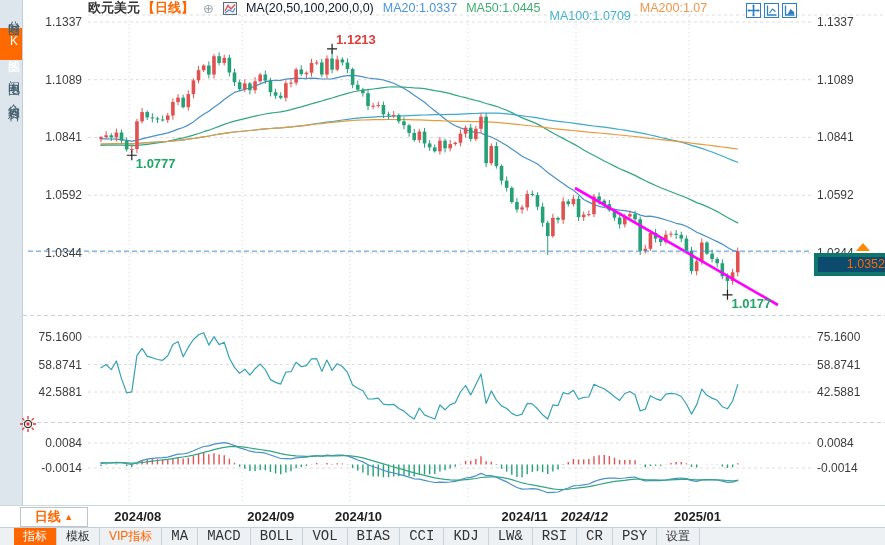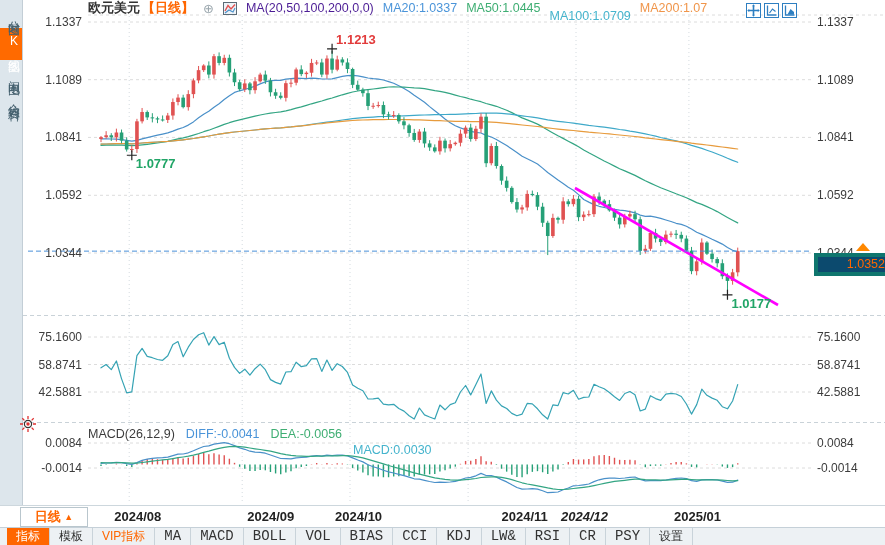--- a/index.html
+++ b/index.html
@@ -10,21 +10,21 @@
            border-right:1px solid #c3ced6;z-index:4;}
   .side-item{display:block;writing-mode:vertical-rl;text-orientation:upright;margin:5px auto 0 auto;
              padding:6px 0;font-size:12px;letter-spacing:2px;color:#44606e;width:22px;text-align:center;cursor:pointer;}
   .side-item.active{background:#ff6a00;color:#fff;}
   
   .chart-header{position:absolute;left:88px;top:1px;height:14px;display:flex;align-items:center;gap:9px;
                 font-size:12.5px;white-space:nowrap;z-index:3;justify-content:center;}
   .h-sym{font-weight:bold;color:#333;font-size:13px;}
   .h-period{color:#ff6600;font-weight:bold;font-size:13px;margin-left:-7px;}
   .plus-icon{color:#9aa6ad;font-size:13px;cursor:pointer;}
-  .h-formula{color:#4c1d95;}
+  .h-formula{color:#0f172a;}
   .c-blue{color:#4a94d9;} .c-green{color:#3fae73;} .c-cyan{color:#45b4cd;margin-top:16px;} .c-orange{color:#f0954a;}
   .view-icons{position:absolute;left:746px;top:3px;display:flex;gap:3px;z-index:3;}
   .view-icons svg{cursor:pointer;}
   
   .ind-header{position:absolute;left:88px;display:flex;gap:11px;font-size:12.5px;white-space:nowrap;z-index:3;}
   .ind-title{color:#3c3c3c;}
   
   .price-box{position:absolute;left:814px;top:253px;width:67px;height:15px;line-height:15px;border:4px solid #0f766e;
              color:#ff6600;font-size:12.5px;text-align:right;background:#0c4a6e;z-index:6;}
   .price-arrow{position:absolute;left:856px;top:243px;width:0;height:0;border-left:7px solid transparent;
@@ -34,21 +34,21 @@
   .ylab.left{left:26px;width:56px;text-align:right;}
   .ylab.right{left:817px;width:62px;text-align:left;}
   
   .xaxis-row{position:absolute;left:0;top:505px;width:885px;height:23px;background:#fff;
              border-top:1px solid #cdd7dd;border-bottom:1px solid #c5d0d8;box-sizing:border-box;z-index:4;}
   .period-cell{position:absolute;left:20px;top:507px;width:66px;height:18px;line-height:18px;border:1px solid #b9c6cd;
                background:#fff;text-align:center;color:#ff6600;font-weight:bold;font-size:13px;z-index:5;cursor:pointer;}
   .period-cell .arrow{font-size:9px;vertical-align:1px;}
   .month-label{position:absolute;top:509px;transform:translateX(-50%);font-size:13px;font-weight:bold;color:#222;z-index:4;}
   .tab-bar{position:absolute;left:0;top:528px;width:885px;height:17px;background:#edf1f4;display:flex;
-           padding-left:7px;box-sizing:border-box;z-index:4;}
+           padding-left:14px;box-sizing:border-box;z-index:4;}
   .tab{height:17px;line-height:16px;padding:0 9px;font-size:12px;color:#333;border-right:1px solid #c9d3da;cursor:pointer;}
   .tab.active{background:#ff6600;color:#fff;}
   .tab.vip{color:#ff6600;}
   .tab.mono{font-family:"Liberation Mono","DejaVu Sans Mono",monospace;font-size:14px;}
   .sun-icon{position:absolute;left:19px;top:415px;z-index:5;cursor:pointer;}
   #chart{position:absolute;left:0;top:0;z-index:1;}
 </style>
 </head>
 <body>
 
@@ -518,26 +518,20 @@
       <path d="M5.5 10l3-4 3 2.5" stroke="#2e7fc1" stroke-width="1.2" fill="none"></path>
     </svg>
     <svg width="15" height="15" viewBox="0 0 15 15">
       <rect x="0.5" y="0.5" width="14" height="14" fill="#fff" stroke="#2e7fc1"></rect>
       <path d="M3.5 2.5v9.5h9" stroke="#2e7fc1" stroke-width="1.3" fill="none"></path>
       <path d="M5.5 11.5l3-5.5 3.5 3v2.5z" fill="#2e7fc1"></path>
     </svg>
   </div>
 
 
-  <div class="ind-header" style="top:427px;">
-    <span class="ind-title">MACD(26,12,9)</span>
-    <span class="c-blue">DIFF:-0.0041</span>
-    <span class="c-green">DEA:-0.0056</span>
-    <span class="c-cyan">MACD:0.0030</span>
-  </div>
 
   <div class="price-arrow"></div>
   <div class="price-box">1.0352</div>
 
   <div class="sun-icon">
     <svg width="18" height="18" viewBox="0 0 18 18">
       <g stroke="#e03030" stroke-width="1.3">
         <path d="M9 1v3M9 14v3M1 9h3M14 9h3M3.3 3.3l2.1 2.1M12.6 12.6l2.1 2.1M3.3 14.7l2.1-2.1M12.6 5.4l2.1-2.1"></path>
       </g>
       <circle cx="9" cy="9" r="3.6" fill="none" stroke="#333" stroke-width="1.2"></circle>

